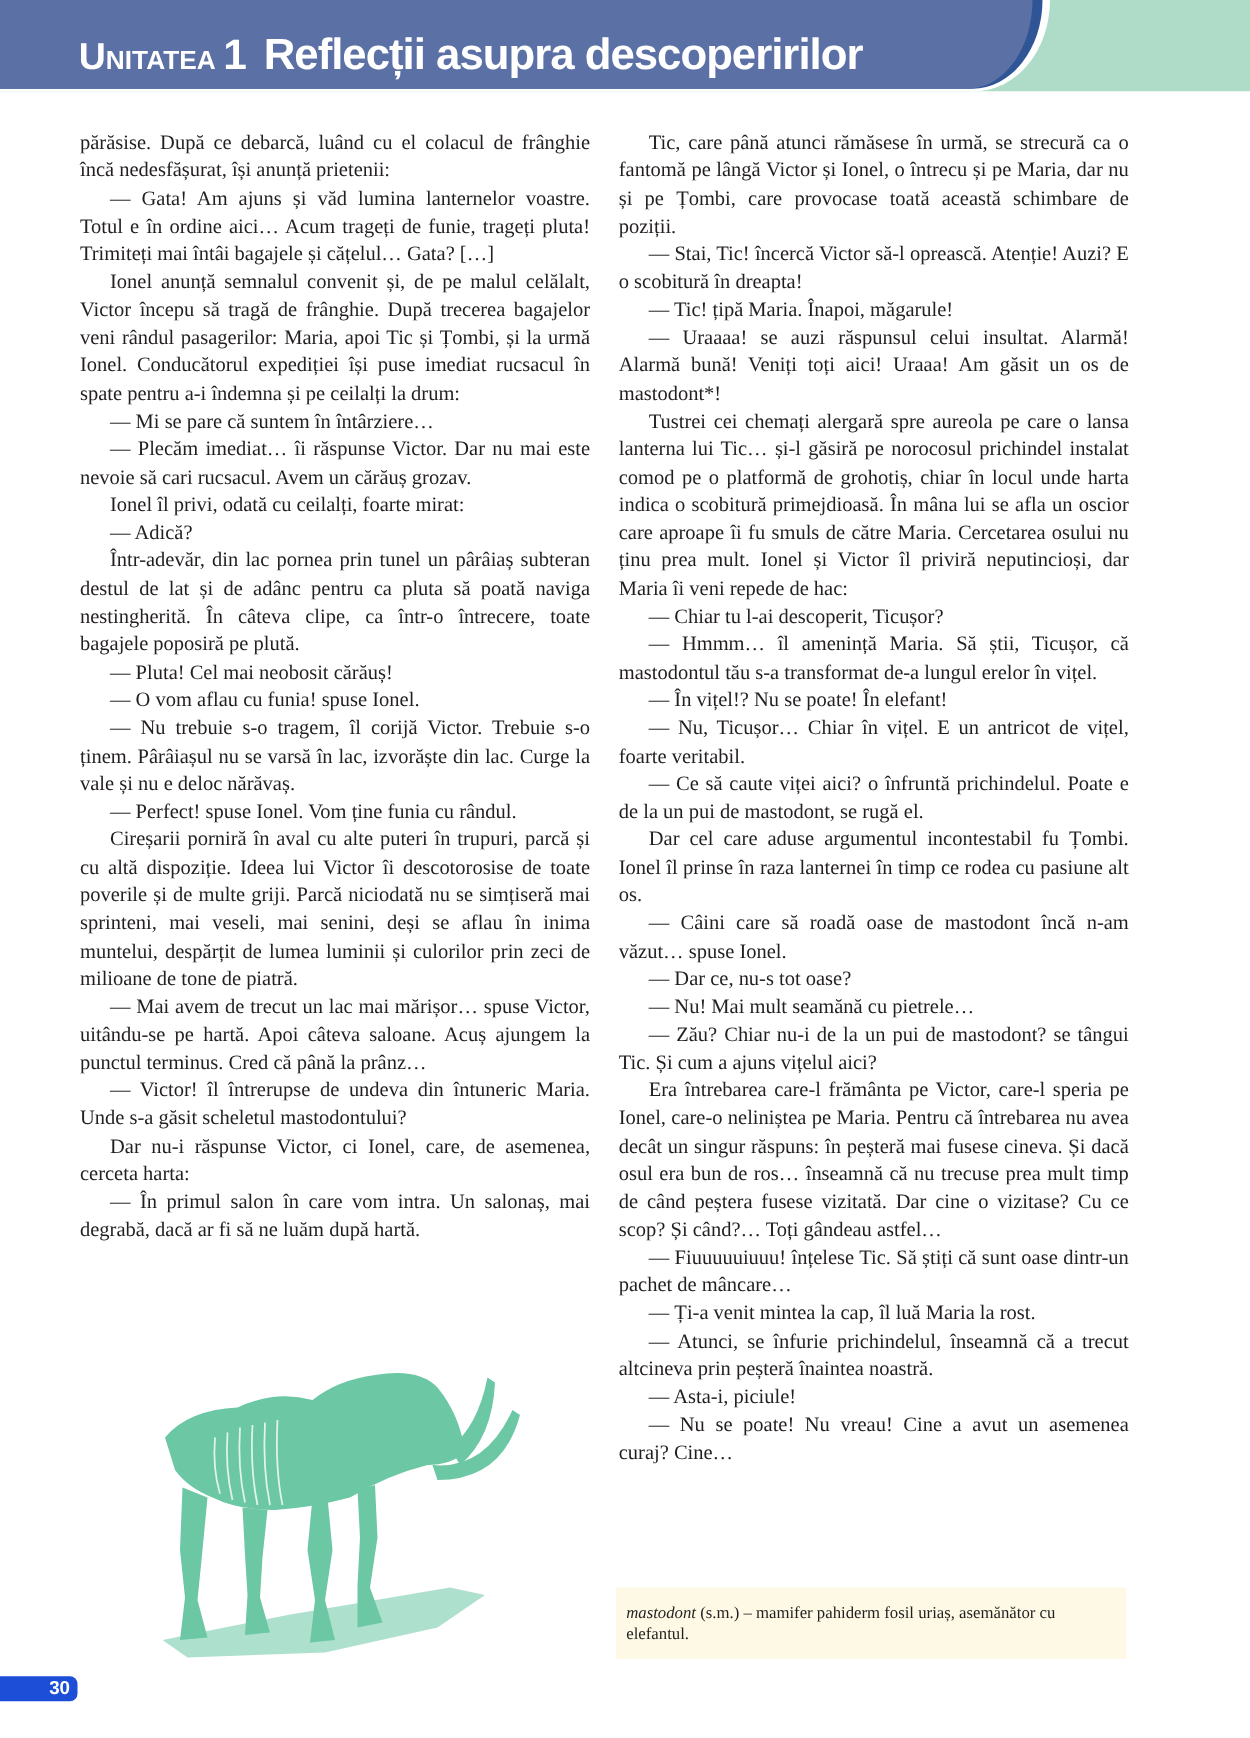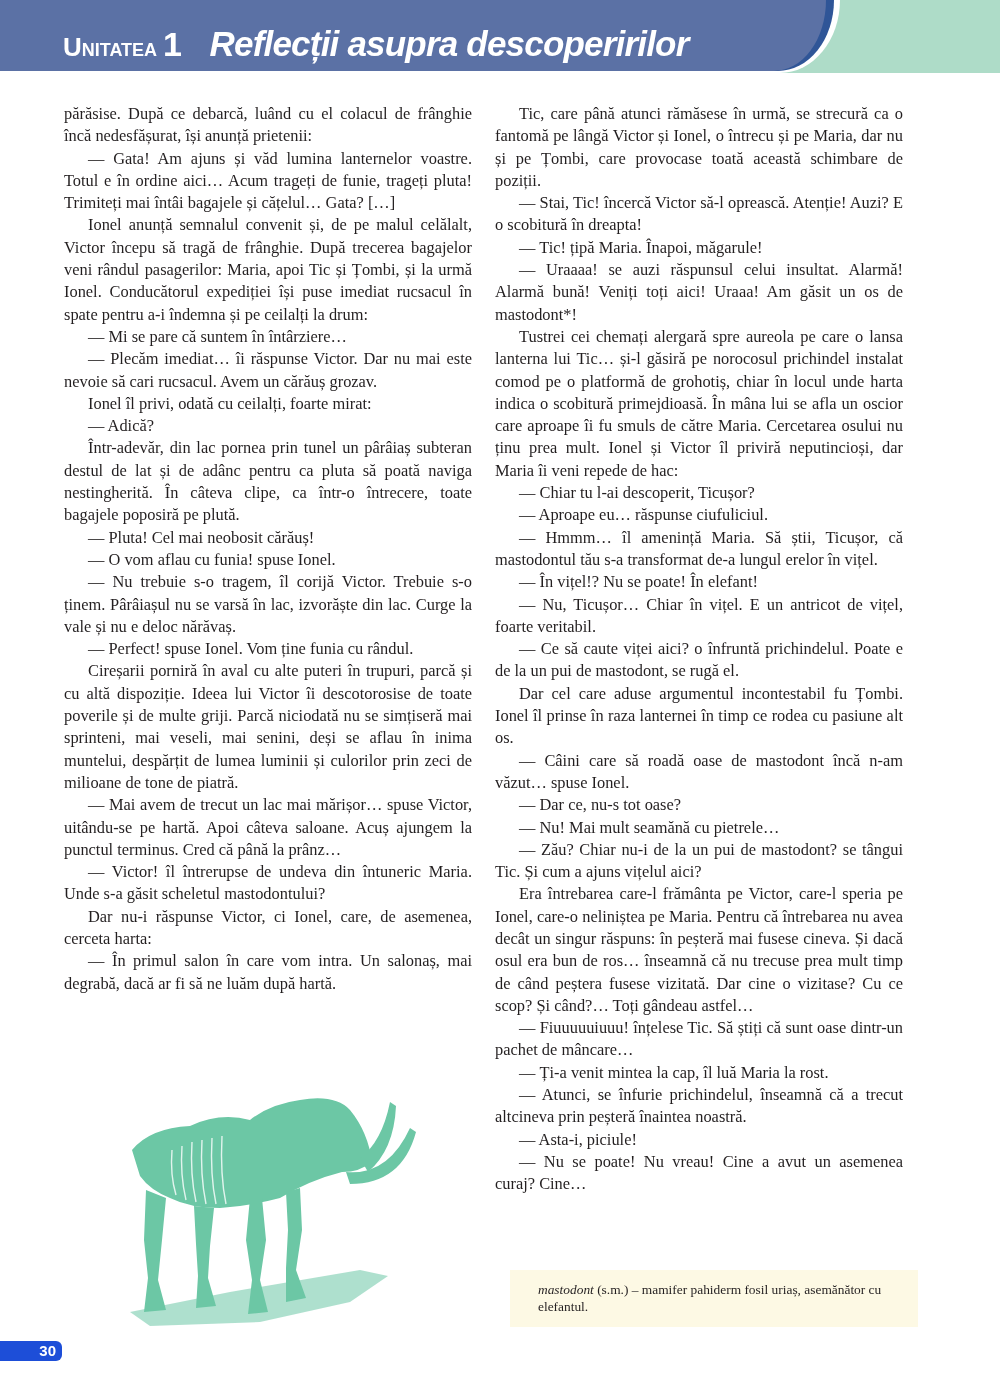--- a/index.html
+++ b/index.html
@@ -10,37 +10,37 @@
     .header-mint { position: absolute; left: 0; top: 0; width: 1000px; height: 73px; background: #aedcc8; }
     .header-shadow { position: absolute; left: 0; top: 0; width: 840px; height: 73px;
                      background: #ffffff; border-bottom-right-radius: 60px 73px; }
     .header-dark { position: absolute; left: 0; top: 0; width: 834px; height: 71px;
                    background: #2f5597; border-bottom-right-radius: 56px 71px; }
     .header-bar { position: absolute; left: 0; top: 0; width: 826px; height: 71px;
                   background: #5b71a5; border-bottom-right-radius: 52px 71px; }
     .header-title { position: absolute; left: 63px; top: 24px; color: #ffffff;
                     font-family: "Liberation Sans", "DejaVu Sans", sans-serif; font-weight: bold;
                     white-space: nowrap; letter-spacing: -0.5px; }
-    .unit-label { font-size: 26px; font-variant: small-caps; letter-spacing: 0px; }
+    .unit-label { font-size: 30px; font-variant: small-caps; letter-spacing: 0px; }
     .unit-number { font-size: 34px; margin-left: 6px; }
-    .chapter-title { font-size: 35px; margin-left: 28px; letter-spacing: -0.8px; font-style: italic; }
+    .chapter-title { font-size: 35px; margin-left: 14px; letter-spacing: -0.8px; }
 
     
     .col { position: absolute; top: 103px; font-size: 16.4px; line-height: 22.3px; text-align: justify; }
     .col-left { left: 64px; width: 408px; }
     .col-right { left: 495px; width: 408px; }
     .col p { margin: 0; text-indent: 24px; hyphens: manual; }
     .col p.noindent { text-indent: 0; }
 
     
     .illustration { position: absolute; left: 110px; top: 1080px; width: 320px; height: 250px; }
 
     
-    .glossary { position: absolute; left: 510px; top: 1270px; width: 408px; height: 57px;
-                background: #fdf9e4; box-sizing: border-box; padding: 11px 28px;
+    .glossary { position: absolute; left: 493px; top: 1270px; width: 408px; height: 57px;
+                background: #fdf9e4; box-sizing: border-box; padding: 11px 8px;
                 font-size: 13.4px; line-height: 17px; }
     .glossary .term { font-style: italic; }
 
     
     .page-tab { position: absolute; left: 0; top: 1341px; width: 62px; height: 20px; background: #1d4ed8;
                 border-top-right-radius: 6px; border-bottom-right-radius: 6px; }
     .page-number { position: absolute; right: 6px; top: 0; color: #ffffff; font-weight: bold;
                    font-family: "Liberation Sans", "DejaVu Sans", sans-serif; font-size: 15px; line-height: 20px; }
   </style>
 </head>
@@ -74,21 +74,20 @@
   <p>— În primul salon în care vom intra. Un salonaș, mai degrabă, dacă ar fi să ne luăm după hartă.</p>
 </div>
 
 <div class="col col-right">
   <p>Tic, care până atunci rămăsese în urmă, se stre­cură ca o fantomă pe lângă Victor și Ionel, o întrecu și pe Maria, dar nu și pe Țombi, care provocase toată această schimbare de poziții.</p>
   <p>— Stai, Tic! încercă Victor să-l oprească. Atenție! Auzi? E o scobitură în dreapta!</p>
   <p>— Tic! țipă Maria. Înapoi, măgarule!</p>
   <p>— Uraaaa! se auzi răspunsul celui insultat. Alarmă! Alarmă bună! Veniți toți aici! Uraaa! Am gă­sit un os de mastodont*!</p>
   <p>Tustrei cei chemați alergară spre aureola pe care o lansa lanterna lui Tic… și-l găsiră pe norocosul pri­chindel instalat comod pe o platformă de grohotiș, chiar în locul unde harta indica o scobitură primejdi­oasă. În mâna lui se afla un oscior care aproape îi fu smuls de către Maria. Cercetarea osului nu ținu prea mult. Ionel și Victor îl priviră neputincioși, dar Maria îi veni repede de hac:</p>
   <p>— Chiar tu l-ai descoperit, Ticușor?</p>
-  <p>— Aproape eu… răspunse ciufuliciul.</p>
   <p>— Hmmm… îl amenință Maria. Să știi, Ticușor, că mastodontul tău s-a transformat de-a lungul erelor în vițel.</p>
   <p>— În vițel!? Nu se poate! În elefant!</p>
   <p>— Nu, Ticușor… Chiar în vițel. E un antricot de vițel, foarte veritabil.</p>
   <p>— Ce să caute viței aici? o înfruntă prichindelul. Poate e de la un pui de mastodont, se rugă el.</p>
   <p>Dar cel care aduse argumentul incontestabil fu Țombi. Ionel îl prinse în raza lanternei în timp ce ro­dea cu pasiune alt os.</p>
   <p>— Câini care să roadă oase de mastodont încă n-am văzut… spuse Ionel.</p>
   <p>— Dar ce, nu-s tot oase?</p>
   <p>— Nu! Mai mult seamănă cu pietrele…</p>
   <p>— Zău? Chiar nu-i de la un pui de mastodont? se tângui Tic. Și cum a ajuns vițelul aici?</p>
   <p>Era întrebarea care-l frământa pe Victor, care-l speria pe Ionel, care-o neliniștea pe Maria. Pentru că întrebarea nu avea decât un singur răspuns: în peș­teră mai fusese cineva. Și dacă osul era bun de ros… înseamnă că nu trecuse prea mult timp de când peș­tera fusese vizitată. Dar cine o vizitase? Cu ce scop? Și când?… Toți gândeau astfel…</p>

